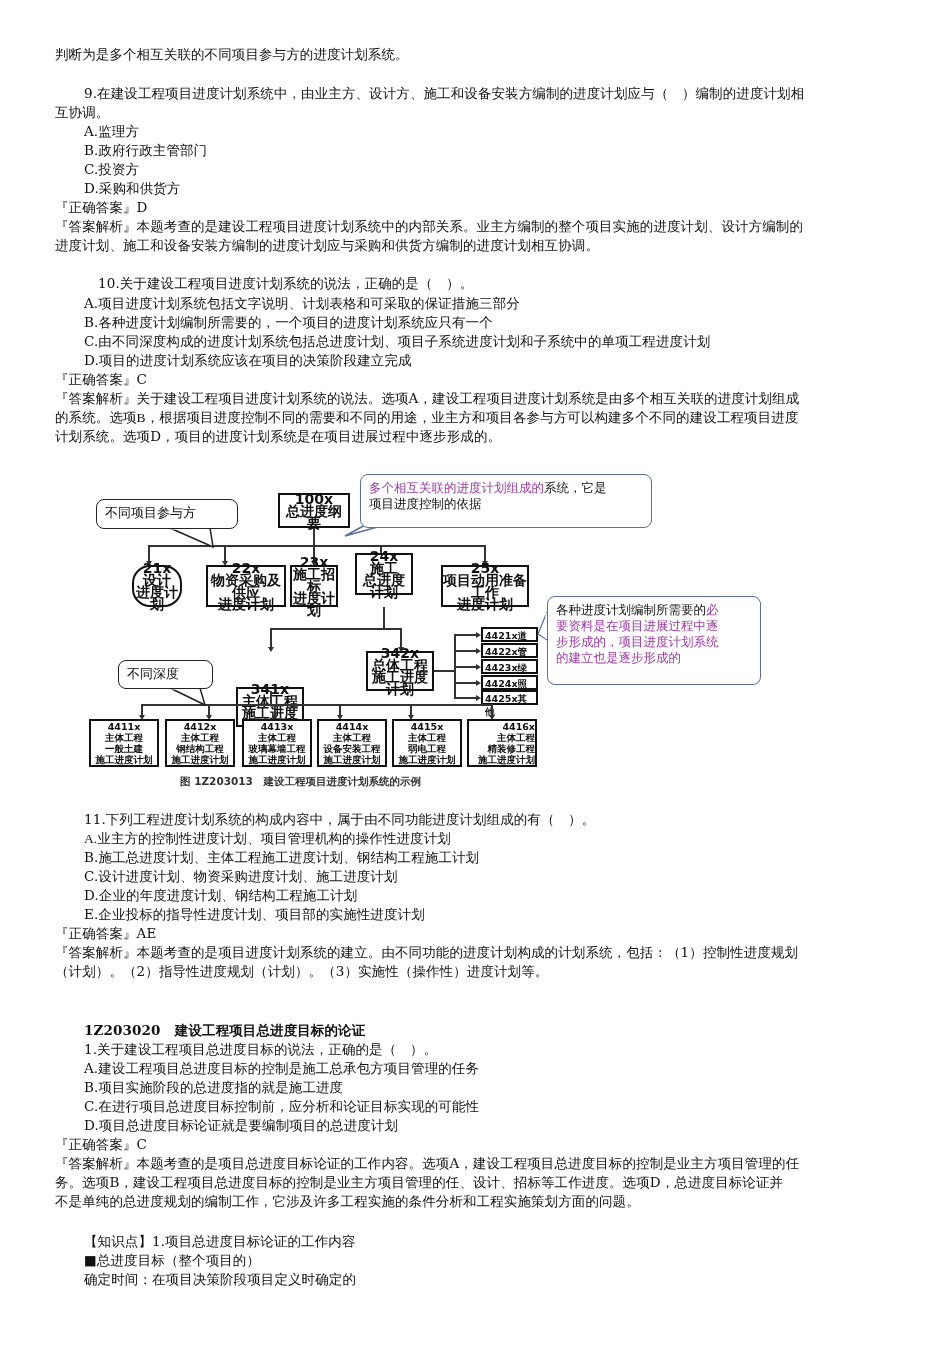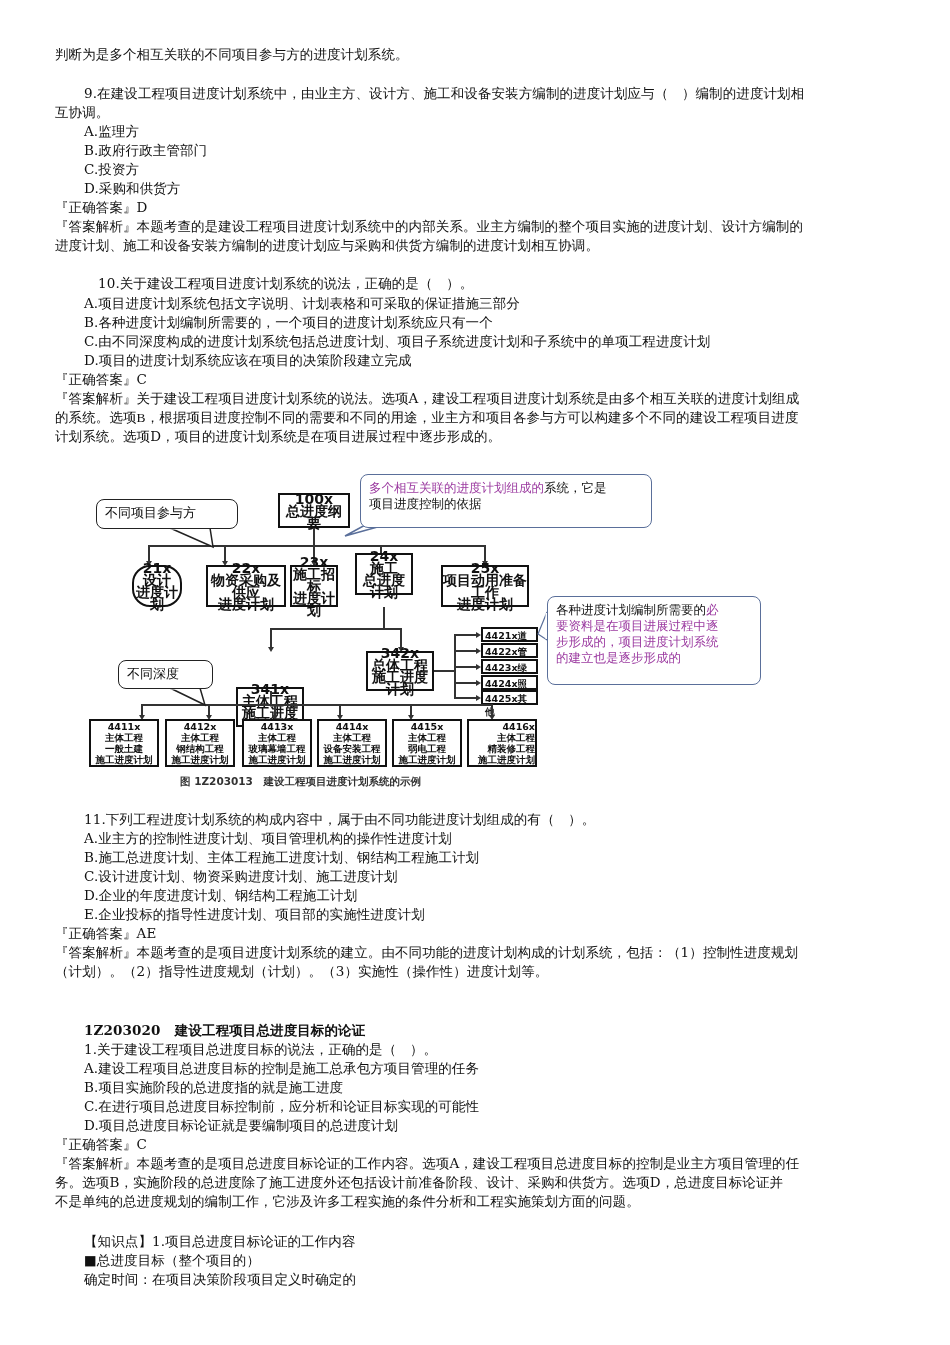--- a/index.html
+++ b/index.html
@@ -211,21 +211,21 @@
   <div class="callout blue" style="left:547px;top:596px;width:214px;height:89px;">
     <span>各种进度计划编制所需要的</span><span class="purple">必</span><br>
     <span class="purple">要资料是在项目进展过程中逐</span><br>
     <span class="purple">步形成的，项目进度计划系统</span><br>
     <span class="purple">的建立也是逐步形成的</span>
   </div>
 </div>
 
 <div>
   <div class="t" style="left:84px;top:810px;">11.下列工程进度计划系统的构成内容中，属于由不同功能进度计划组成的有（　）。</div>
-  <div class="t" style="left:84px;top:829px;">A.业主方的控制性进度计划、项目管理机构的操作性进度计划</div>
+  <div class="t" style="left:84px;top:829px;font-family:Liberation Serif, serif;">A.业主方的控制性进度计划、项目管理机构的操作性进度计划</div>
   <div class="t" style="left:84px;top:848px;">B.施工总进度计划、主体工程施工进度计划、钢结构工程施工计划</div>
   <div class="t" style="left:84px;top:867px;">C.设计进度计划、物资采购进度计划、施工进度计划</div>
   <div class="t" style="left:84px;top:886px;">D.企业的年度进度计划、钢结构工程施工计划</div>
   <div class="t" style="left:84px;top:905px;">E.企业投标的指导性进度计划、项目部的实施性进度计划</div>
   <div class="t" style="left:55px;top:924px;">『正确答案』AE</div>
   <div class="t" style="left:55px;top:943px;">『答案解析』本题考查的是项目进度计划系统的建立。由不同功能的进度计划构成的计划系统，包括：（1）控制性进度规划</div>
   <div class="t" style="left:55px;top:962px;">（计划）。（2）指导性进度规划（计划）。（3）实施性（操作性）进度计划等。</div>
 </div>
 
 <div class="t bold" style="left:84px;top:1021px;">
@@ -233,21 +233,21 @@
 </div>
 
 <div>
   <div class="t" style="left:84px;top:1040px;">1.关于建设工程项目总进度目标的说法，正确的是（　）。</div>
   <div class="t" style="left:84px;top:1059px;">A.建设工程项目总进度目标的控制是施工总承包方项目管理的任务</div>
   <div class="t" style="left:84px;top:1078px;">B.项目实施阶段的总进度指的就是施工进度</div>
   <div class="t" style="left:84px;top:1097px;">C.在进行项目总进度目标控制前，应分析和论证目标实现的可能性</div>
   <div class="t" style="left:84px;top:1116px;">D.项目总进度目标论证就是要编制项目的总进度计划</div>
   <div class="t" style="left:55px;top:1135px;">『正确答案』C</div>
   <div class="t" style="left:55px;top:1154px;">『答案解析』本题考查的是项目总进度目标论证的工作内容。选项A，建设工程项目总进度目标的控制是业主方项目管理的任</div>
-  <div class="t" style="left:55px;top:1173px;">务。选项B，实施阶段的总进度除了施工进度外还包括设计前准备阶段、设计、采购和供货方。选项D，总进度目标论证并</div>
+  <div class="t" style="left:55px;top:1173px;">务。选项B，建设工程项目总进度目标的控制是业主方项目管理的任、设计、招标等工作进度。选项D，总进度目标论证并</div>
   <div class="t" style="left:55px;top:1192px;">不是单纯的总进度规划的编制工作，它涉及许多工程实施的条件分析和工程实施策划方面的问题。</div>
 </div>
 
 <div>
   <div class="t" style="left:84px;top:1232px;">【知识点】1.项目总进度目标论证的工作内容</div>
   <div class="t" style="left:84px;top:1251px;">■总进度目标（整个项目的）</div>
   <div class="t" style="left:84px;top:1270px;">确定时间：在项目决策阶段项目定义时确定的</div>
 </div>
 
 </body></html>

